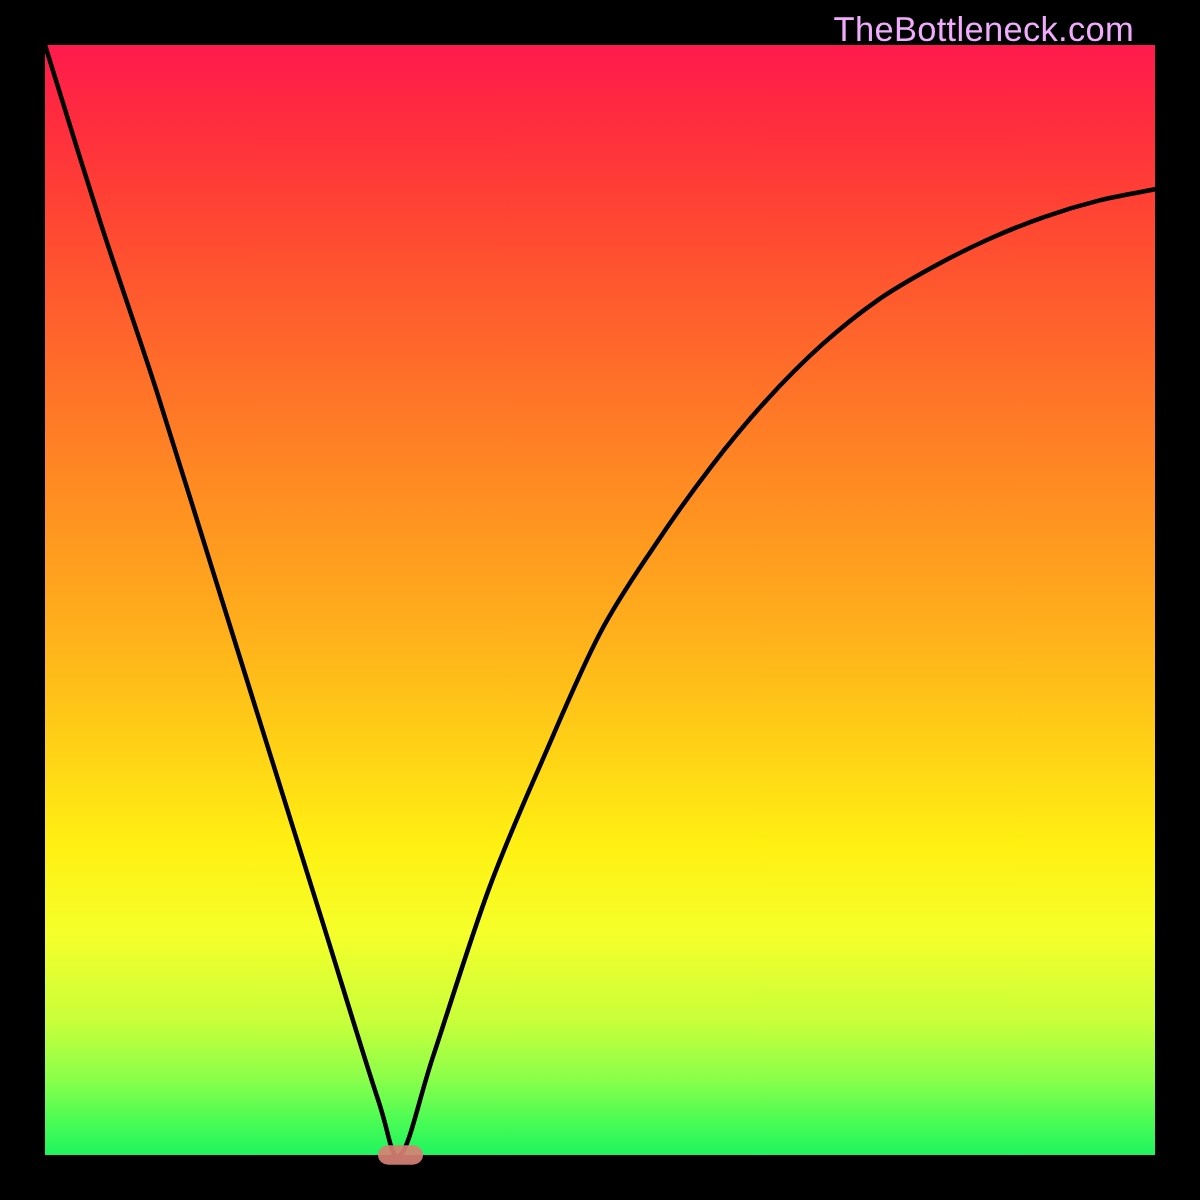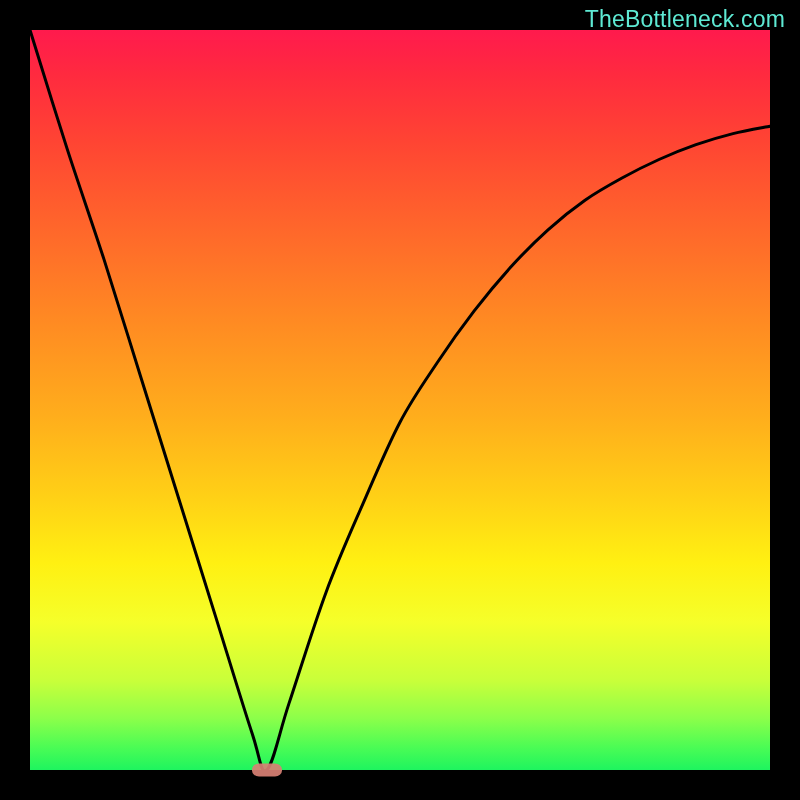--- a/index.html
+++ b/index.html
@@ -36,22 +36,22 @@
       #f5ff2a 80%,
       #c8ff3a 88%,
       #8cff4a 93%,
       #4afc55 97%,
       #1ef45f 100%
     );
   }
   .watermark {
     position: absolute;
     top: 6px;
-    right: 15px;
-    color: #5eead4;
+    right: 44px;
+    color: #f0abfc;
     font-size: 23px;
     font-weight: 500;
     letter-spacing: 0.2px;
     user-select: none;
   }
   svg.curve {
     position: absolute;
     left: 0;
     top: 0;
     width: 740px;

